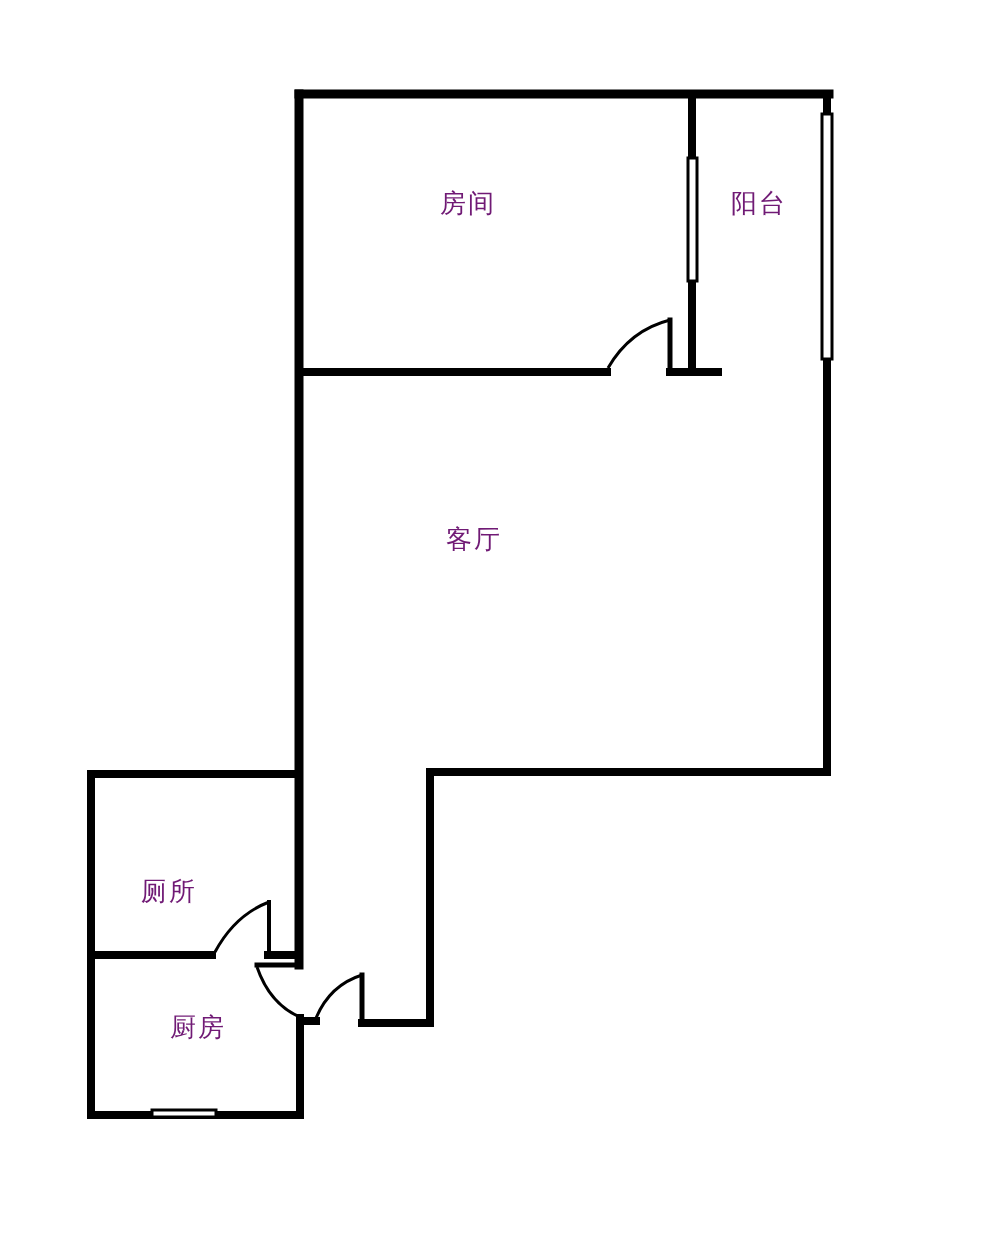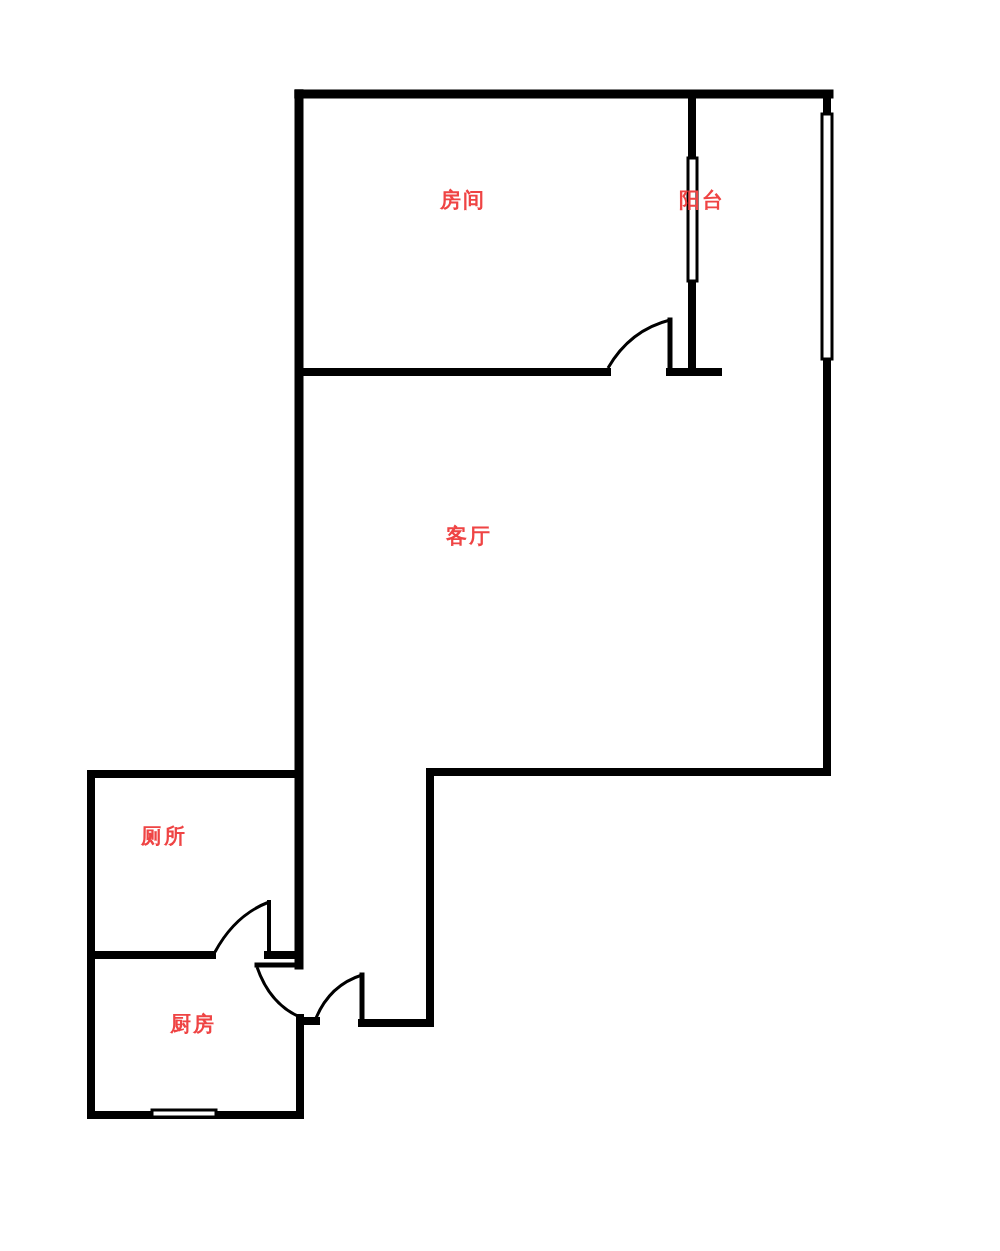--- a/index.html
+++ b/index.html
@@ -1,20 +1,20 @@
 <!DOCTYPE html>
 <html><head>
 <meta charset="utf-8">
 <style>
   html, body { margin:0; padding:0; background:#ffffff; }
   .canvas { position:relative; width:1000px; height:1251px; background:#ffffff; overflow:hidden; }
   svg { position:absolute; left:0; top:0; }
   .room-label {
-    position:absolute; font-family:"DejaVu Sans", sans-serif; font-weight:bold;
-    font-size:21px; color:#ef4444; letter-spacing:2px; white-space:nowrap;
+    position:absolute; font-family:"DejaVu Sans", sans-serif; font-weight:normal;
+    font-size:26px; color:#701a75; letter-spacing:2px; white-space:nowrap;
   }
 </style>
 </head>
 <body>
 
 <div class="canvas">
   <svg width="1000" height="1251" viewBox="0 0 1000 1251">
     <g stroke="#000" fill="none" stroke-linecap="square">
 
       <path d="M299 94 L829 94" stroke-width="9"></path>
@@ -53,17 +53,17 @@
     </g>
 
     <g stroke="#000" fill="#fff" stroke-width="3">
       <rect x="688" y="158" width="9" height="123"></rect>
       <rect x="822" y="114" width="10" height="245"></rect>
       <rect x="152" y="1110" width="64" height="7"></rect>
     </g>
   </svg>
 
   <div class="room-label" style="left:440px; top:186px;">房间</div>
-  <div class="room-label" style="left:679px; top:186px;">阳台</div>
+  <div class="room-label" style="left:731px; top:186px;">阳台</div>
   <div class="room-label" style="left:446px; top:522px;text-align:right;">客厅</div>
-  <div class="room-label" style="left:141px; top:822px;">厕所</div>
+  <div class="room-label" style="left:141px; top:874px;">厕所</div>
   <div class="room-label" style="left:170px; top:1010px;">厨房</div>
 </div>
 
 </body></html>

